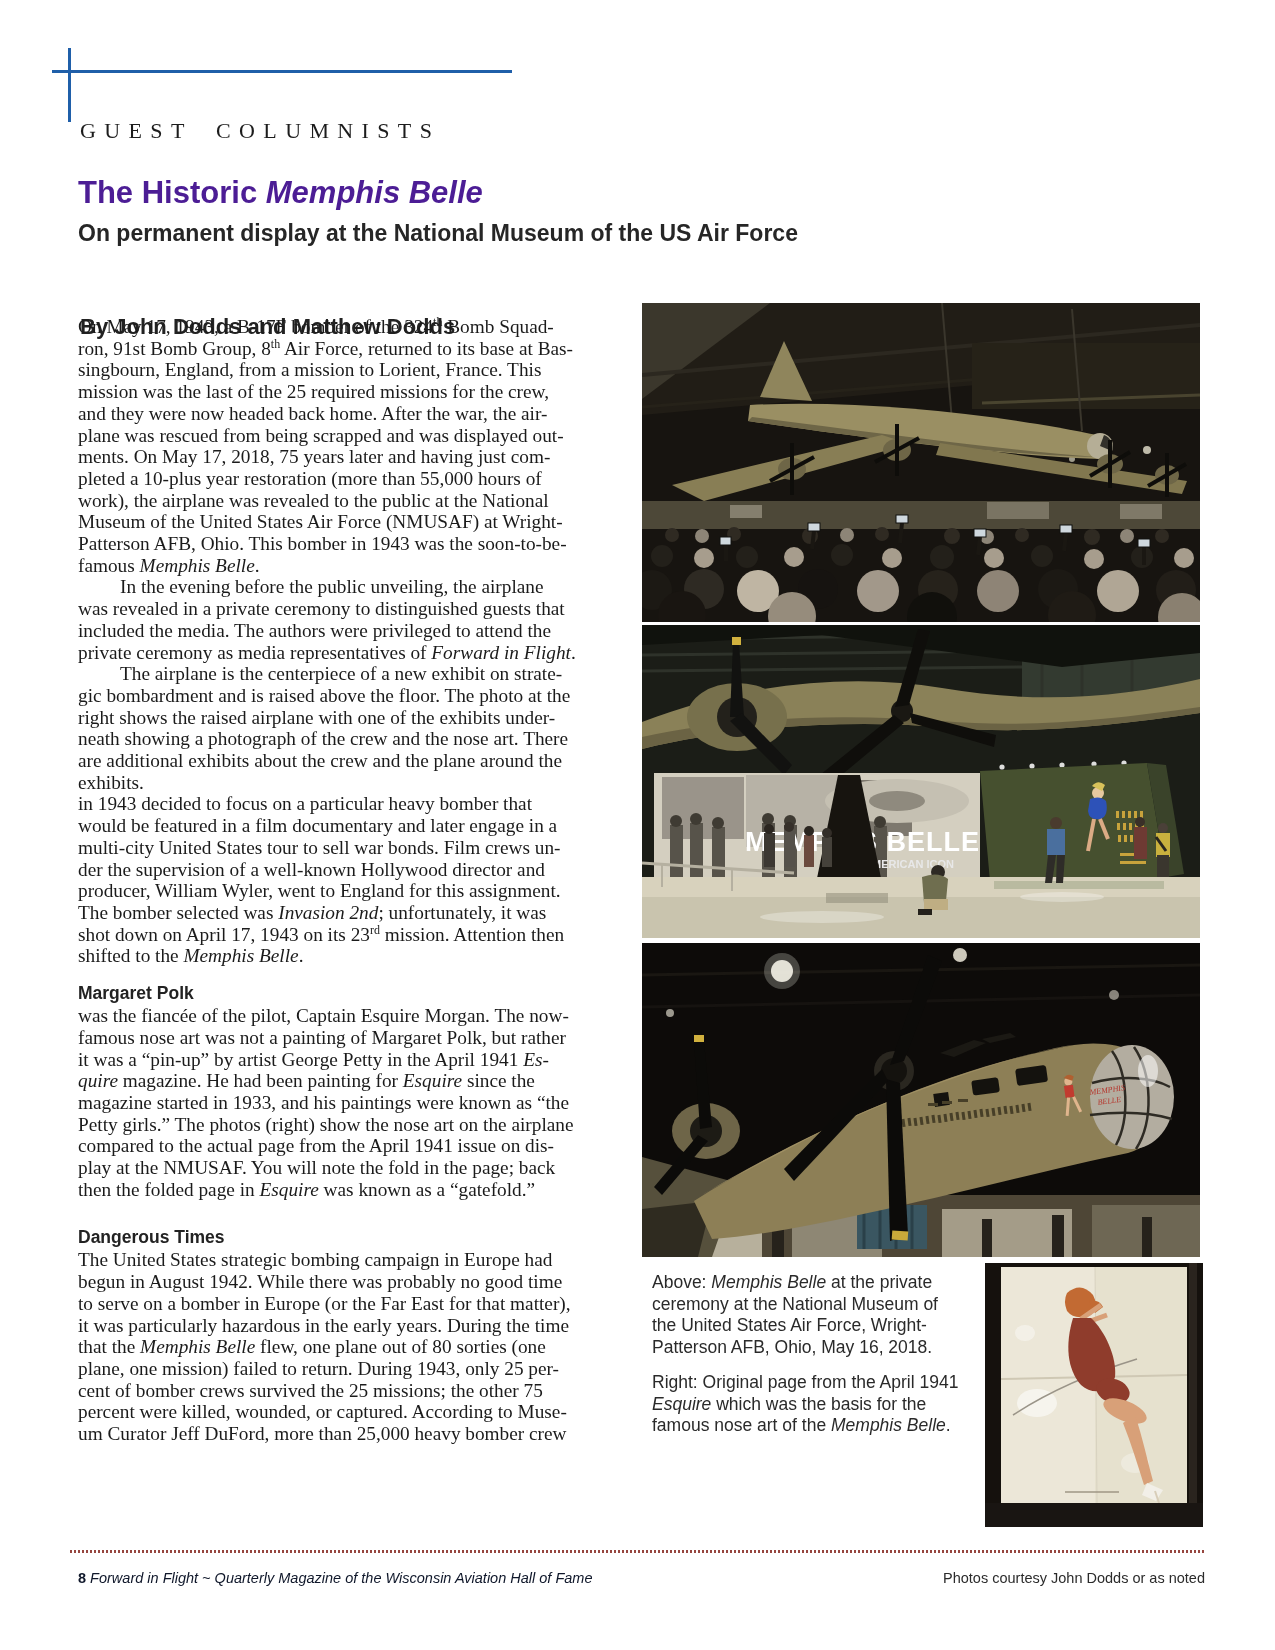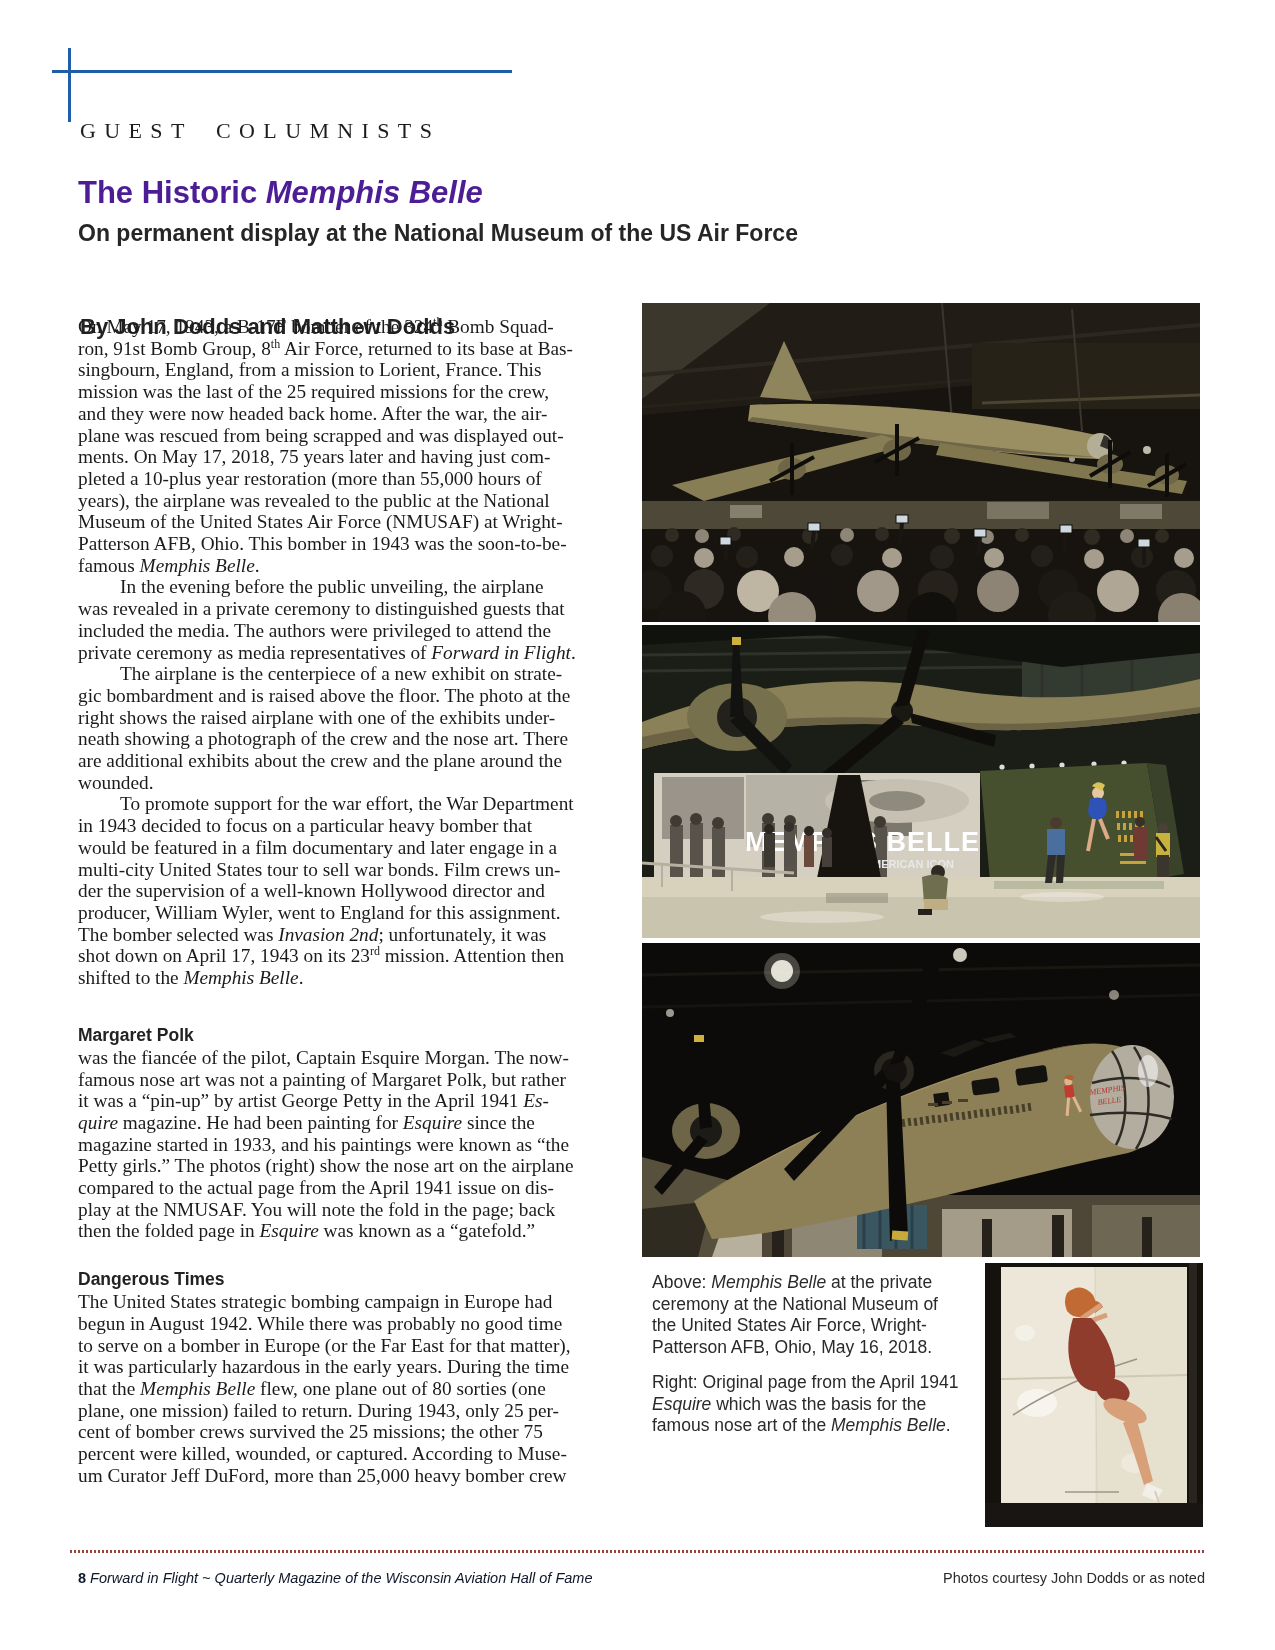--- a/index.html
+++ b/index.html
@@ -89,51 +89,50 @@
   <div class="article">
       <div class="para">
         <div class="body-line">On May 17, 1943, a B-17F bomber of the 324<sup>th</sup> Bomb Squad-</div>
         <div class="body-line">ron, 91st Bomb Group, 8<sup>th</sup> Air Force, returned to its base at Bas-</div>
         <div class="body-line">singbourn, England, from a mission to Lorient, France. This</div>
         <div class="body-line">mission was the last of the 25 required missions for the crew,</div>
         <div class="body-line">and they were now headed back home. After the war, the air-</div>
         <div class="body-line">plane was rescued from being scrapped and was displayed out-</div>
         <div class="body-line">ments. On May 17, 2018, 75 years later and having just com-</div>
         <div class="body-line">pleted a 10-plus year restoration (more than 55,000 hours of</div>
-        <div class="body-line">years), the airplane was revealed to the public at the National</div>
+        <div class="body-line">work), the airplane was revealed to the public at the National</div>
         <div class="body-line">Museum of the United States Air Force (NMUSAF) at Wright-</div>
         <div class="body-line">Patterson AFB, Ohio. This bomber in 1943 was the soon-to-be-</div>
         <div class="body-line">famous <i>Memphis Belle</i>.</div>
       </div>
       <div class="para">
         <div class="body-line indent">In the evening before the public unveiling, the airplane</div>
         <div class="body-line">was revealed in a private ceremony to distinguished guests that</div>
         <div class="body-line">included the media. The authors were privileged to attend the</div>
         <div class="body-line">private ceremony as media representatives of <i>Forward in Flight</i>.</div>
       </div>
       <div class="para">
         <div class="body-line indent">The airplane is the centerpiece of a new exhibit on strate-</div>
         <div class="body-line">gic bombardment and is raised above the floor. The photo at the</div>
         <div class="body-line">right shows the raised airplane with one of the exhibits under-</div>
         <div class="body-line">neath showing a photograph of the crew and the nose art. There</div>
         <div class="body-line">are additional exhibits about the crew and the plane around the</div>
-        <div class="body-line">wounded.</div>
+        <div class="body-line">exhibits.</div>
       </div>
       <div class="para">
-        <div class="body-line indent">To promote support for the war effort, the War Department</div>
         <div class="body-line">in 1943 decided to focus on a particular heavy bomber that</div>
         <div class="body-line">would be featured in a film documentary and later engage in a</div>
         <div class="body-line">multi-city United States tour to sell war bonds. Film crews un-</div>
         <div class="body-line">der the supervision of a well-known Hollywood director and</div>
         <div class="body-line">producer, William Wyler, went to England for this assignment.</div>
         <div class="body-line">The bomber selected was <i>Invasion 2nd</i>; unfortunately, it was</div>
         <div class="body-line">shot down on April 17, 1943 on its 23<sup>rd</sup> mission. Attention then</div>
         <div class="body-line">shifted to the <i>Memphis Belle</i>.</div>
       </div>
-      <div class="section-heading" style="margin-top: 36px;">Margaret Polk</div>
+      <div class="section-heading" style="margin-top: 16px;">Margaret Polk</div>
       <div class="para">
         <div class="body-line">was the fiancée of the pilot, Captain Esquire Morgan. The now-</div>
         <div class="body-line">famous nose art was not a painting of Margaret Polk, but rather</div>
         <div class="body-line">it was a “pin-up” by artist George Petty in the April 1941 <i>Es-</i></div>
         <div class="body-line"><i>quire</i> magazine. He had been painting for <i>Esquire</i> since the</div>
         <div class="body-line">magazine started in 1933, and his paintings were known as “the</div>
         <div class="body-line">Petty girls.” The photos (right) show the nose art on the airplane</div>
         <div class="body-line">compared to the actual page from the April 1941 issue on dis-</div>
         <div class="body-line">play at the NMUSAF. You will note the fold in the page; back</div>
         <div class="body-line">then the folded page in <i>Esquire</i> was known as a “gatefold.”</div>

